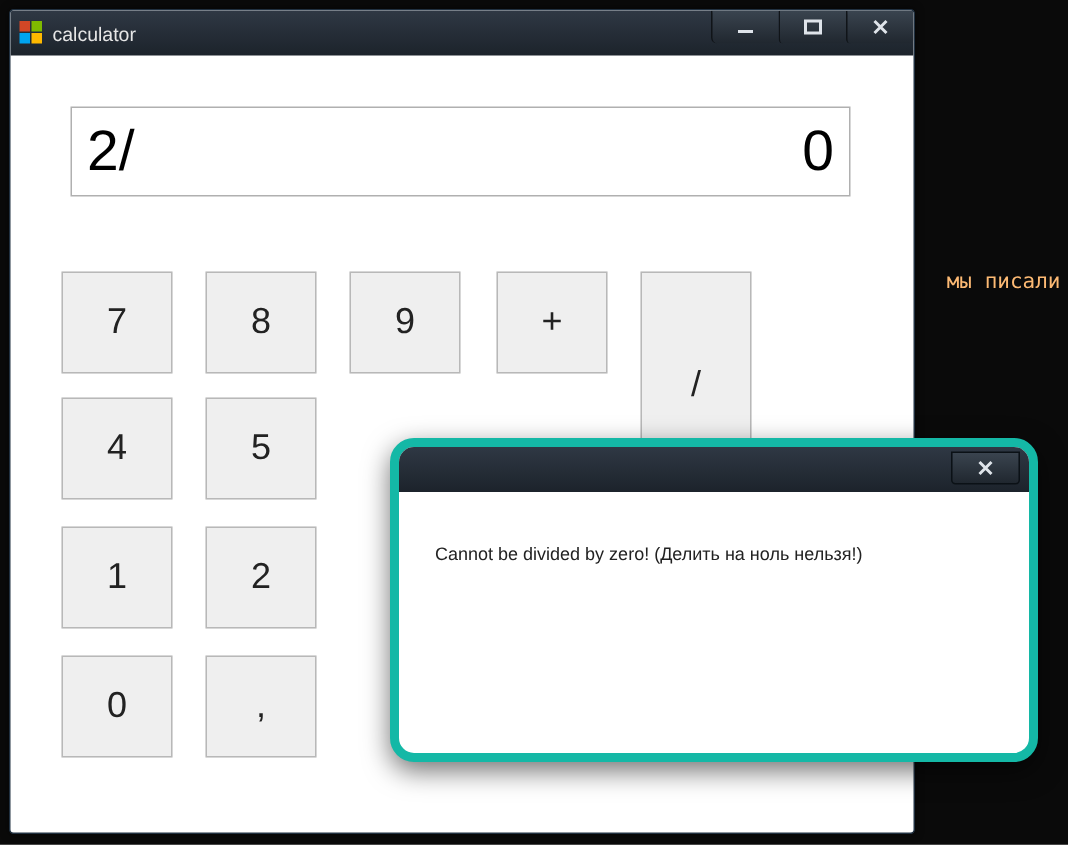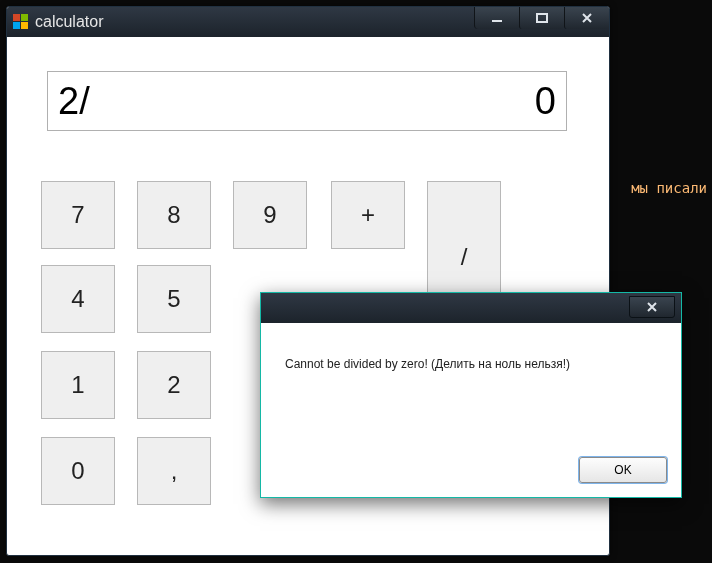--- a/index.html
+++ b/index.html
@@ -33,21 +33,21 @@
     overflow: hidden;
     background: #fff;
     border: 1px solid #203040;
   }
   .titlebar {
     height: 30px;
     background: linear-gradient(#2f3844,#1c232b);
     display: flex;
     align-items: center;
     color: #e6e6e6;
-    font-size: 16px;
+    font-size: 13px;
     padding-left: 6px;
     position: relative;
   }
   .app-ico {
     width: 16px;
     height: 16px;
     margin-right: 6px;
     display: inline-block;
     position: relative;
   }
@@ -133,22 +133,22 @@
   .r0{top:0px}.r1{top:84px}.r2{top:170px}.r3{top:256px}
 
   
   .dlg {
     position: absolute;
     left: 260px;
     top: 292px;
     width: 420px;
     height: 204px;
     background: #fff;
-    border: 1px solid #14b8a6;
-    border-radius: 0;
+    border: 6px solid #14b8a6;
+    border-radius: 16px;
     box-shadow: 0 6px 18px rgba(0,0,0,.55);
     overflow: hidden;
     font-size: 12px;
   }
   .dlg-titlebar {
     height: 30px;
     background: linear-gradient(#2f3844,#1c232b);
     position: relative;
   }
   .dlg-close {
@@ -243,16 +243,13 @@
 
 <div class="dlg">
   <div class="dlg-titlebar">
     <div class="dlg-close">
       <svg width="12" height="12">
           <path d="M2 2 L10 10 M10 2 L2 10" stroke="#dfe4ea" stroke-width="2" fill="none"></path>
         </svg>
     </div>
   </div>
   <div class="dlg-body">Cannot be divided by zero! (Делить на ноль нельзя!)</div>
-  <div class="dlg-footer">
-    <div class="ok-btn">OK</div>
-  </div>
 </div>
 
 </body></html>

